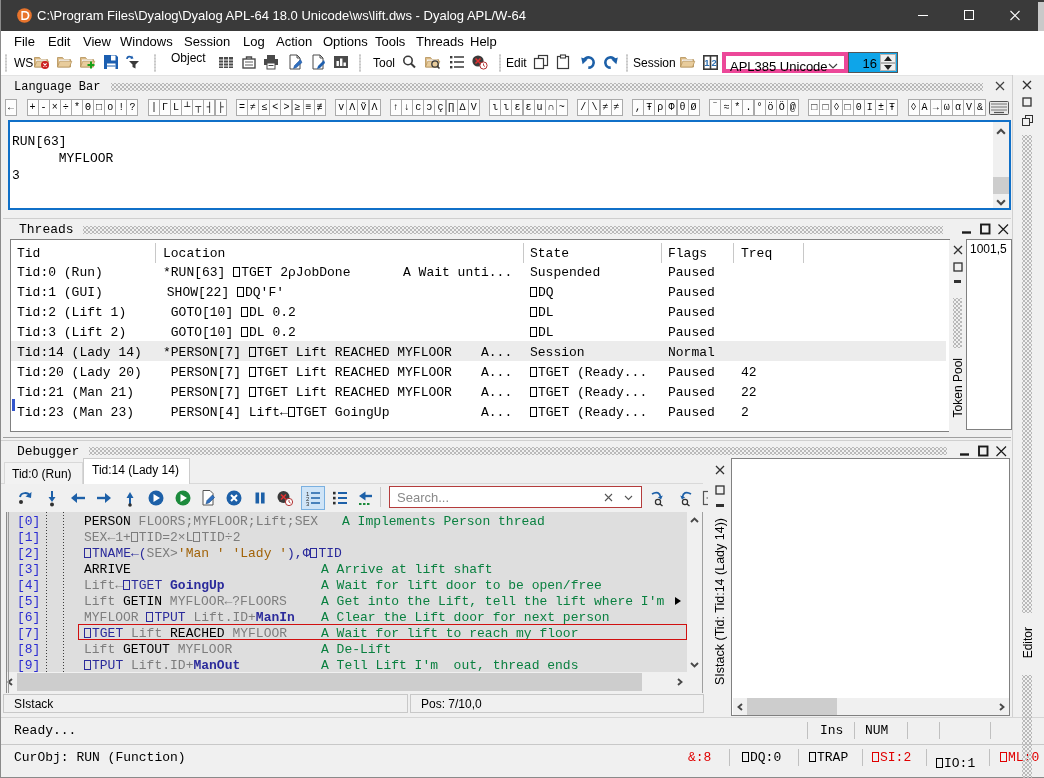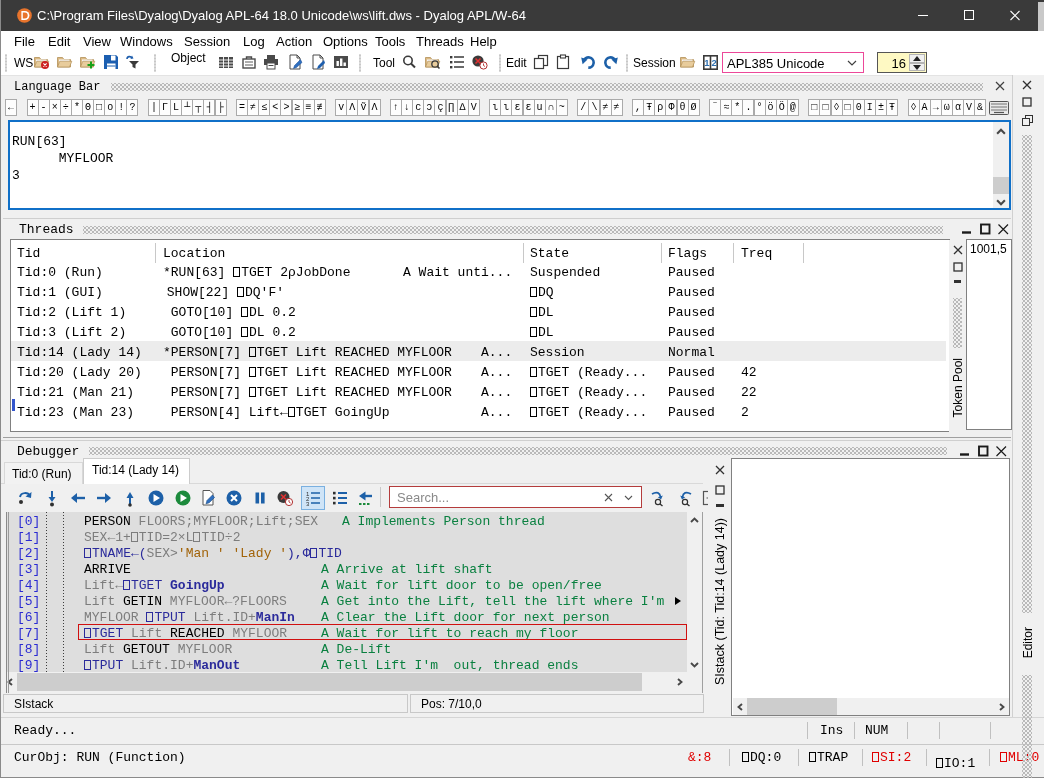--- a/index.html
+++ b/index.html
@@ -219,27 +219,27 @@
         <path d="M1.5 3.5 L6.5 3.5 L8 5.5 L14.5 5.5 L14.5 13 L1.5 13 Z" fill="#dcba84" stroke="#b39058" stroke-width="0.8"></path>
         <path d="M3 5.5 L13.5 5.5 L13.5 11.5 L3 11.5 Z" fill="#f8f8f8"></path>
         <path d="M1.5 13 L3.8 7.2 L15.8 7.2 L13.5 13 Z" fill="#e8cc9c" stroke="#b39058" stroke-width="0.7"></path>
       </svg>
     <svg class="tico" style="left:702px;top:4px" width="15" height="15" viewBox="0 0 15 15">
         <rect x="0.8" y="0.8" width="13.4" height="13.4" fill="#fff" stroke="#3a3a3a" stroke-width="1.6"></rect>
         <line x1="7.5" y1="1" x2="7.5" y2="14" stroke="#3a3a3a" stroke-width="1.6"></line>
         <text x="4" y="11" font-size="9.5" fill="#2c6fb0" text-anchor="middle" font-family="Liberation Sans" font-weight="bold">1</text>
         <text x="11.2" y="11" font-size="9.5" fill="#2c6fb0" text-anchor="middle" font-family="Liberation Sans" font-weight="bold">2</text>
       </svg>
-    <div class="abs" style="left:721px;top:1px;width:142px;height:21px;background:#fff;border:1px solid #ec4899;box-sizing:border-box;">
+    <div class="abs" style="left:721px;top:1px;width:126px;height:21px;background:#fff;border:4px solid #ec4899;box-sizing:border-box;">
         <span style="position:absolute;left:4px;top:3px;font-size:13px;">APL385 Unicode</span>
         <svg style="position:absolute;right:6px;top:7px" width="10" height="6" viewBox="0 0 10 6">
           <path d="M1 1 L5 5 L9 1" fill="none" stroke="#404040" stroke-width="1.2"></path>
         </svg>
       </div>
-    <div class="abs" style="left:876px;top:1px;width:50px;height:21px;background:#fef9c3;border:1px solid #555;box-sizing:border-box;">
+    <div class="abs" style="left:847px;top:1px;width:50px;height:21px;background:#0ea5e9;border:1px solid #555;box-sizing:border-box;">
         <span style="position:absolute;right:20px;top:3px;font-size:13px;">16</span>
         <div style="position:absolute;right:1px;top:1px;width:16px;height:17px;">
           <div style="position:absolute;left:0;top:0;width:16px;height:8.5px;background:#f0f0f0;border:1px solid #b5b5b5;box-sizing:border-box;"></div>
           <div style="position:absolute;left:0;top:8.5px;width:16px;height:8.5px;background:#f0f0f0;border:1px solid #b5b5b5;box-sizing:border-box;"></div>
           <svg style="position:absolute;left:4px;top:2px" width="8" height="5" viewBox="0 0 8 5">
             <path d="M4 0 L8 5 L0 5 Z" fill="#222"></path>
           </svg>
           <svg style="position:absolute;left:4px;top:10.5px" width="8" height="5" viewBox="0 0 8 5">
             <path d="M0 0 L8 0 L4 5 Z" fill="#222"></path>
           </svg>

